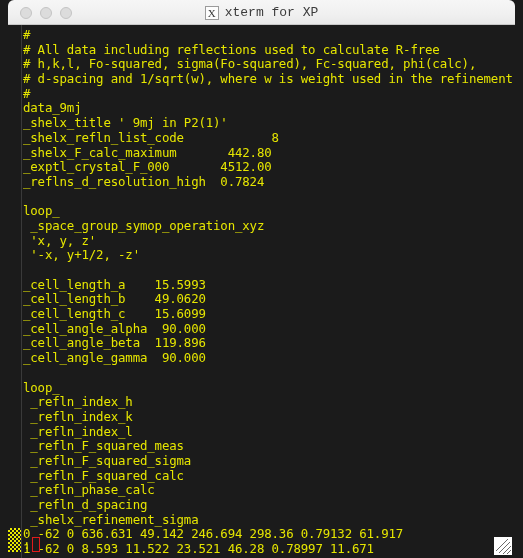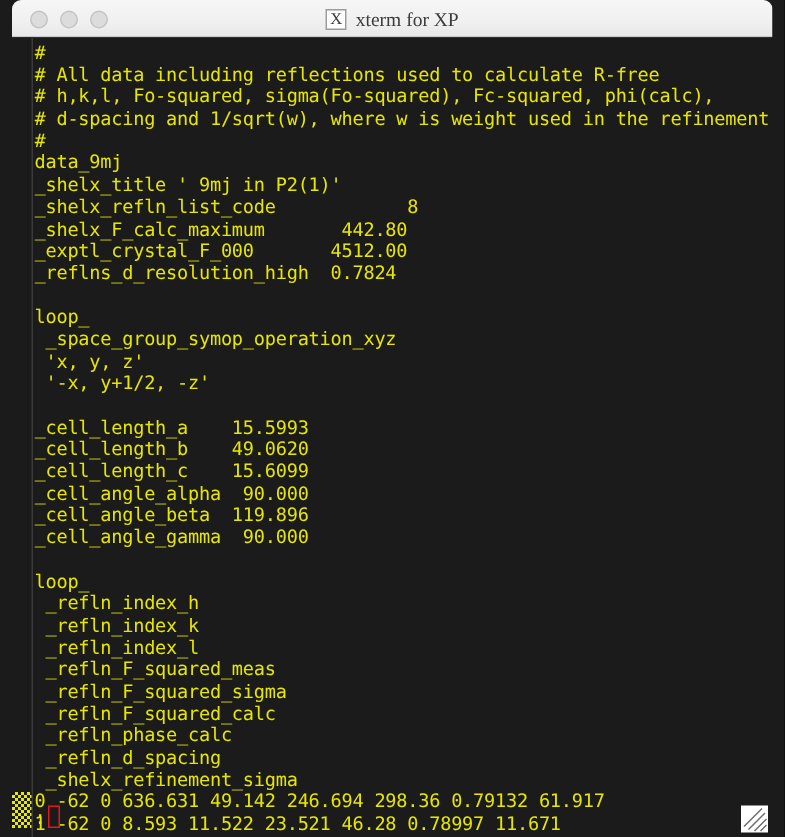--- a/index.html
+++ b/index.html
@@ -64,21 +64,21 @@
     border: 1px solid #9b9b9b;
     background: #fdfdfd;
     font-family: "Liberation Serif", serif;
     font-size: 11px;
     line-height: 12px;
     text-align: center;
     color: #3a3a3a;
     box-sizing: border-box;
   }
   #title-text {
-    font-family: Liberation Serif, serif;
+    font-family: Liberation Mono, monospace;
     font-size: 13px;
     color: #3b3b3b;
     white-space: nowrap;
   }
 
   
   #term-wrap {
     position: absolute;
     left: 8px; top: 25px;
     width: 507px;

